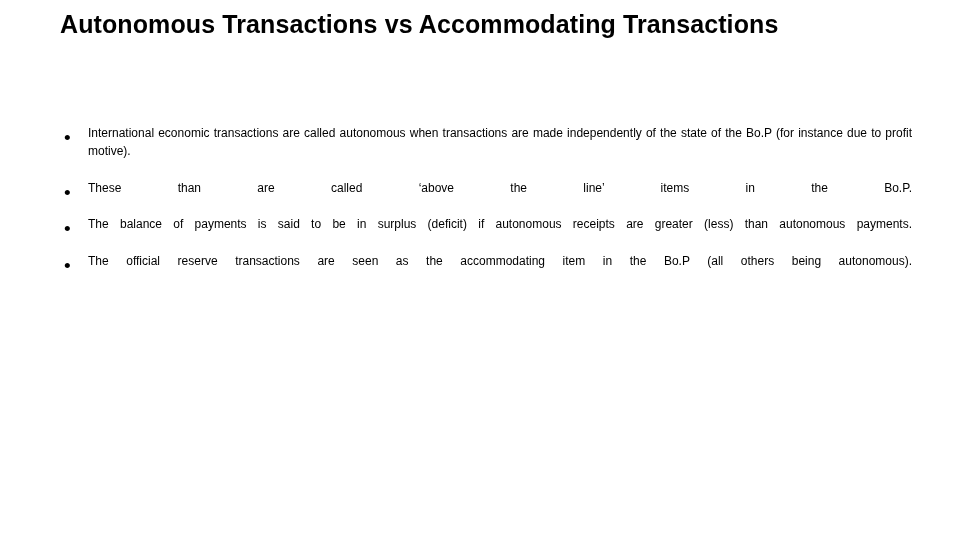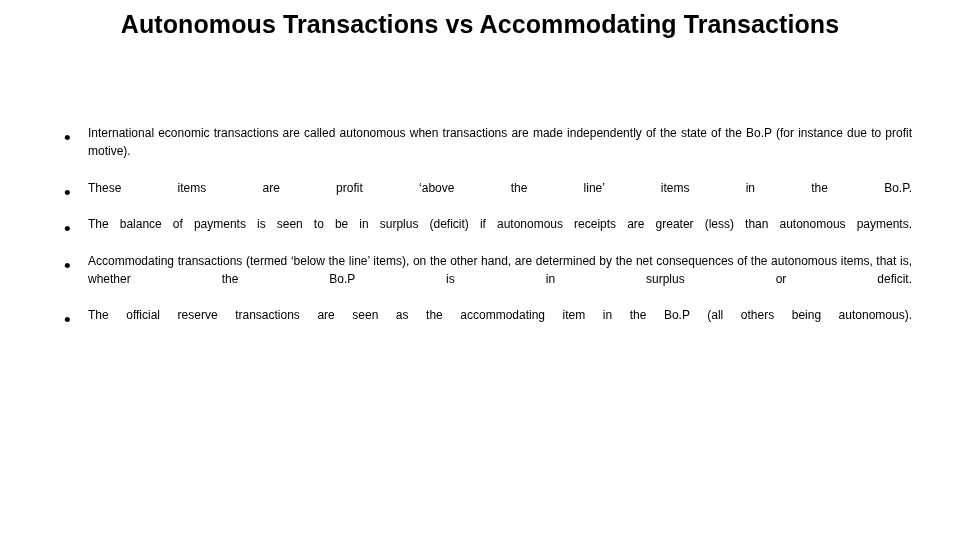--- a/index.html
+++ b/index.html
@@ -18,21 +18,20 @@
     position: relative;
     width: 960px;
     height: 540px;
     box-sizing: border-box;
   }
   .slide-title {
     position: absolute;
     top: 8px;
     left: 60px;
     width: 840px;
-    text-align: center;
     font-size: 25px;
     font-weight: bold;
     line-height: 1.32;
     letter-spacing: 0.1px;
   }
   .body-block {
     position: absolute;
     top: 124px;
     left: 46px;
     width: 866px;
@@ -80,30 +79,27 @@
   <div class="slide-title">Autonomous Transactions vs  Accommodating Transactions</div>
 
   <div class="body-block">
     <ul class="bullets">
 
       <li>
         <span class="para">International economic transactions are called autonomous when transactions are made independently of the state of the Bo.P (for instance due to profit motive).</span>
       </li>
 
       <li>
-        <span class="para">These items are profit ‘above the line’ items in the Bo.P.</span>
+        <span class="para">These than are called ‘above the line’ items in the Bo.P.</span>
       </li>
 
       <li>
-        <span class="para">The balance of payments is seen to be in surplus (deficit) if autonomous receipts are greater (less) than autonomous payments.</span>
+        <span class="para">The balance of payments is said to be in surplus (deficit) if autonomous receipts are greater (less) than autonomous payments.</span>
       </li>
 
-      <li>
-        <span class="para">Accommodating transactions (termed ‘below the line’ items), on the other hand, are determined by the net consequences of the autonomous items, that is, whether the Bo.P is in surplus or deficit.</span>
-      </li>
 
       <li>
         <span class="para"><span>The </span><b>official reserve transactions</b><span> are seen as the accommodating item in the Bo.P (all others being autonomous).</span></span>
       </li>
 
     </ul>
   </div>
 
 </div>
 

